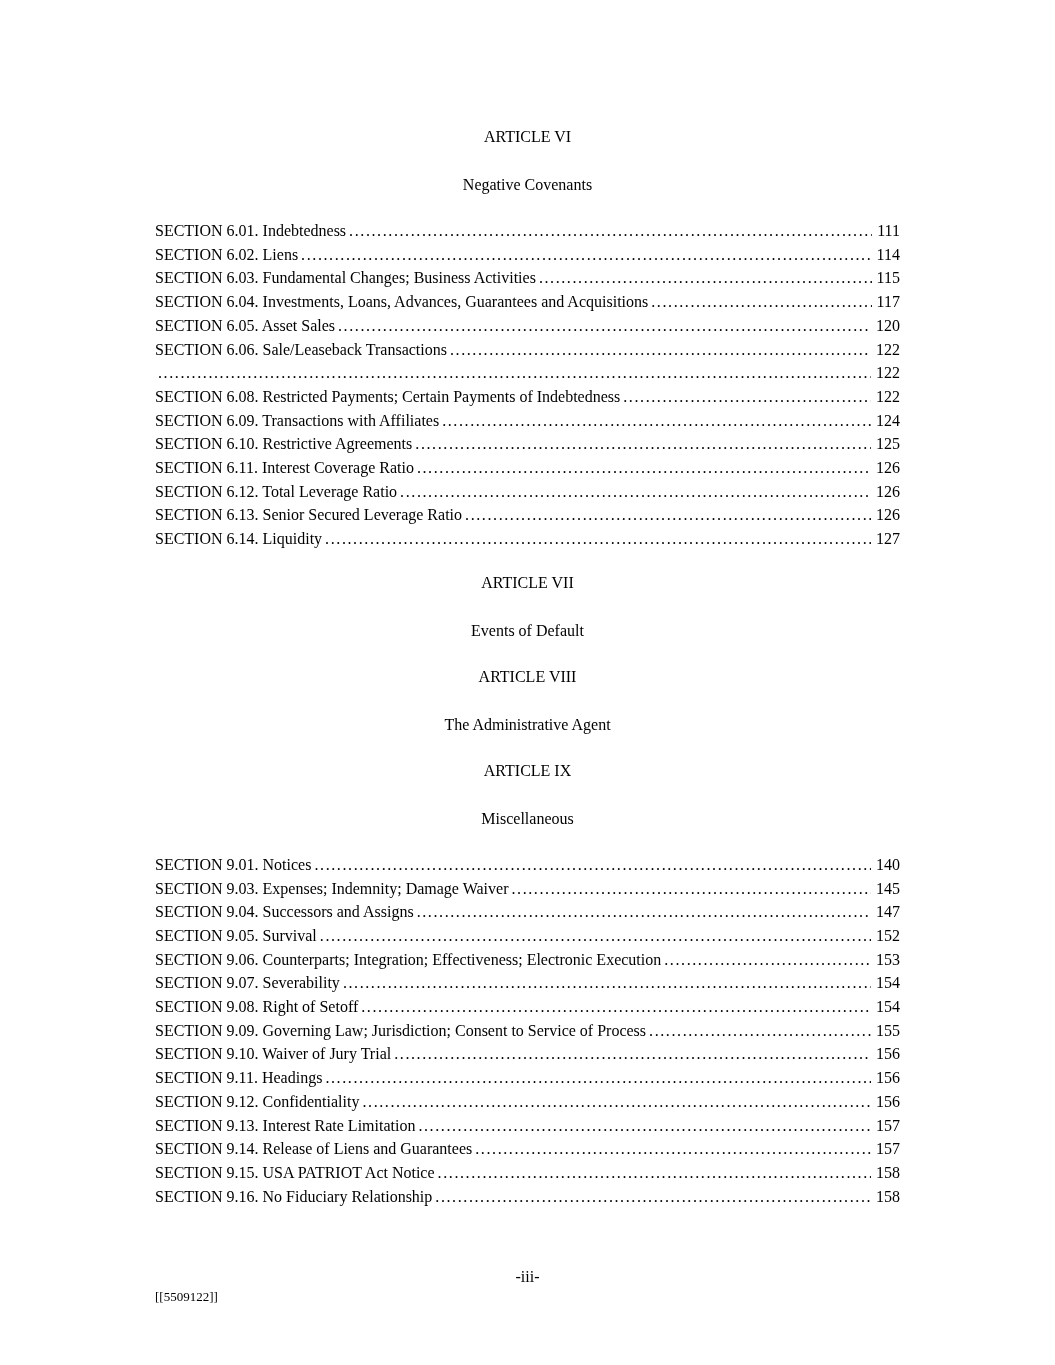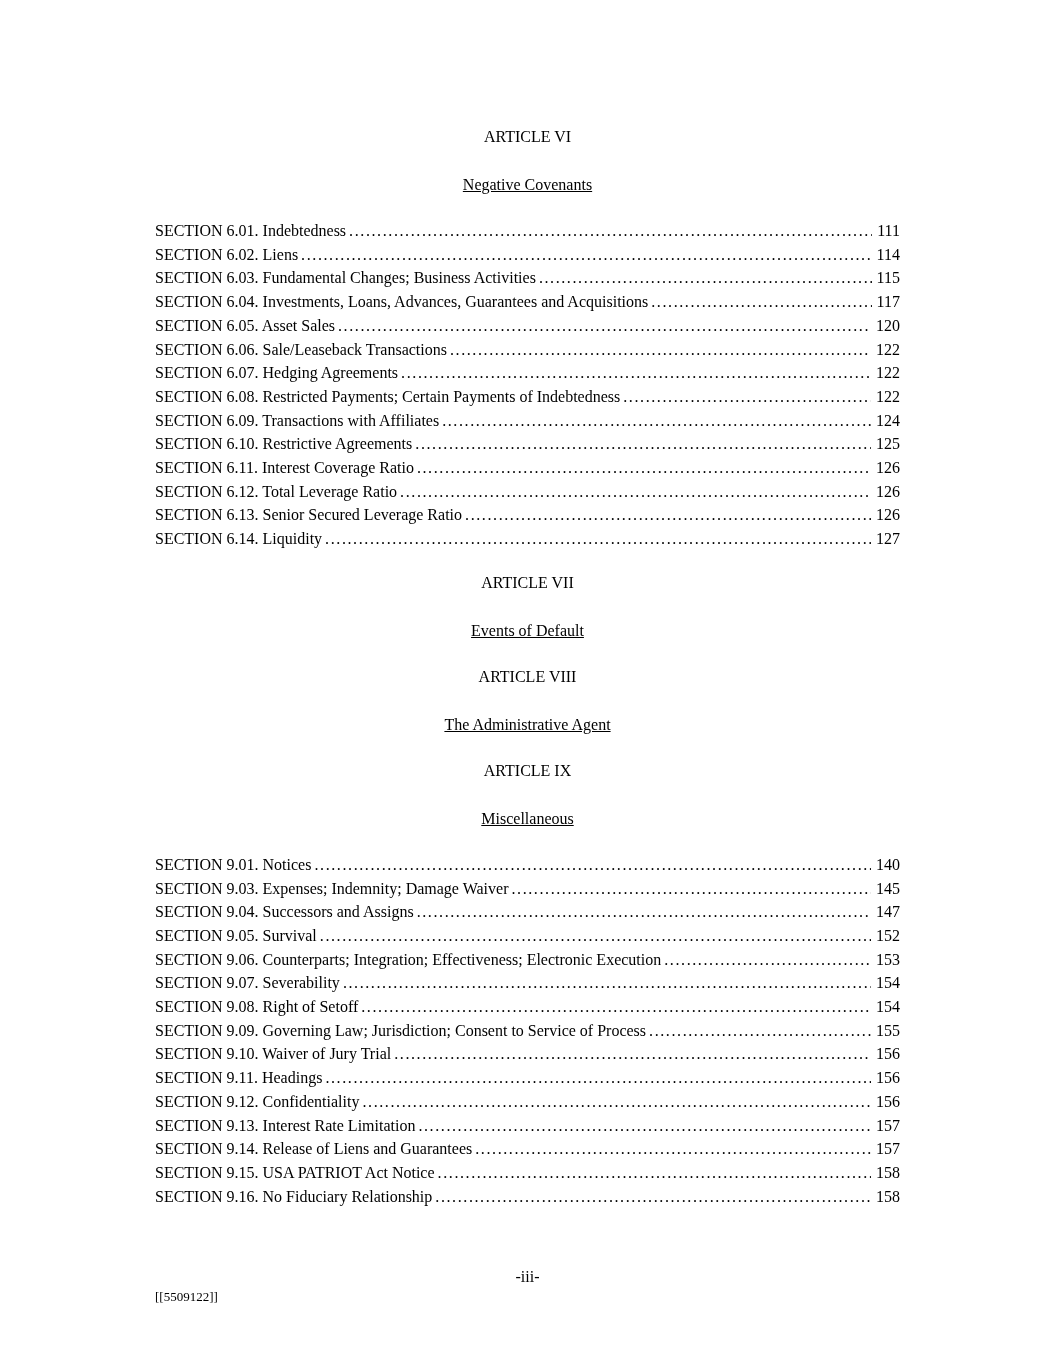--- a/index.html
+++ b/index.html
@@ -27,21 +27,20 @@
     text-align: center;
     line-height: 24px;
     margin: 0 0 24px 0;
     white-space: nowrap;
   }
   .article-subheading {
     text-align: center;
     line-height: 24px;
     margin: 0 0 22px 0;
     white-space: nowrap;
-    text-decoration: underline;
   }
   .entry-list {
     list-style: none;
     margin: 0 0 20px 0;
     padding: 0;
   }
   .entry {
     display: flex;
     align-items: baseline;
     line-height: 23.7px;
@@ -120,21 +119,20 @@
     <span class="entry-page">120</span>
   </li>
 
   <li class="entry">
     <span class="entry-label">SECTION 6.06. Sale/Leaseback Transactions</span>
     <span class="dots"></span>
     <span class="entry-page">122</span>
   </li>
 
   <li class="entry">
-    <span class="entry-label">SECTION 6.07. Hedging Agreements</span>
     <span class="dots"></span>
     <span class="entry-page">122</span>
   </li>
 
   <li class="entry">
     <span class="entry-label">SECTION 6.08. Restricted Payments; Certain Payments of  Indebtedness</span>
     <span class="dots"></span>
     <span class="entry-page">122</span>
   </li>
 

